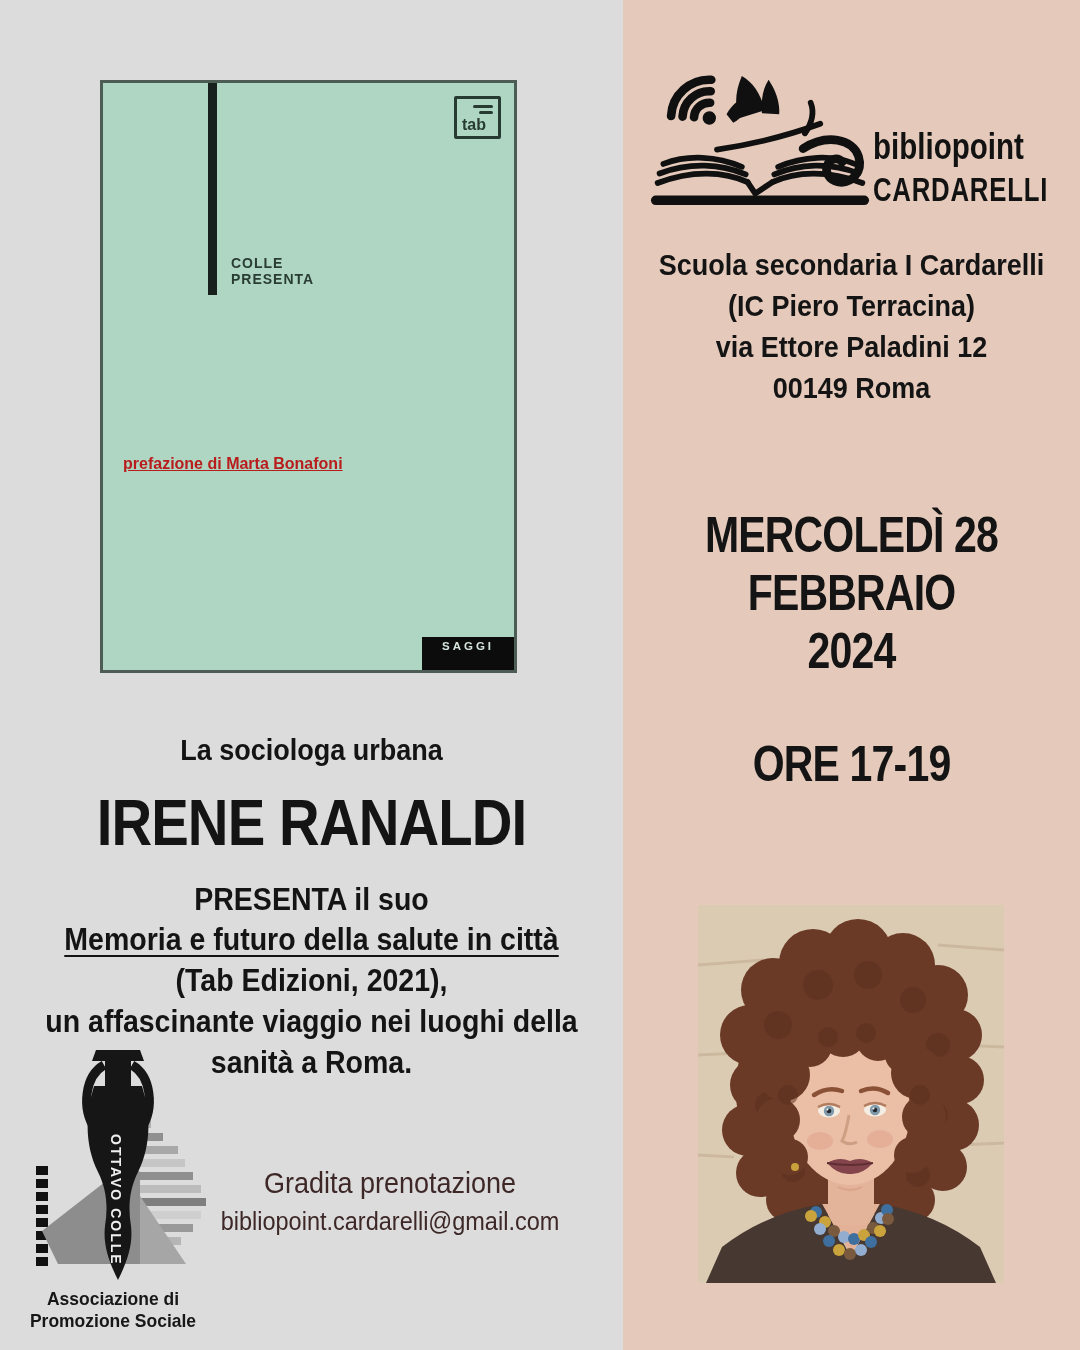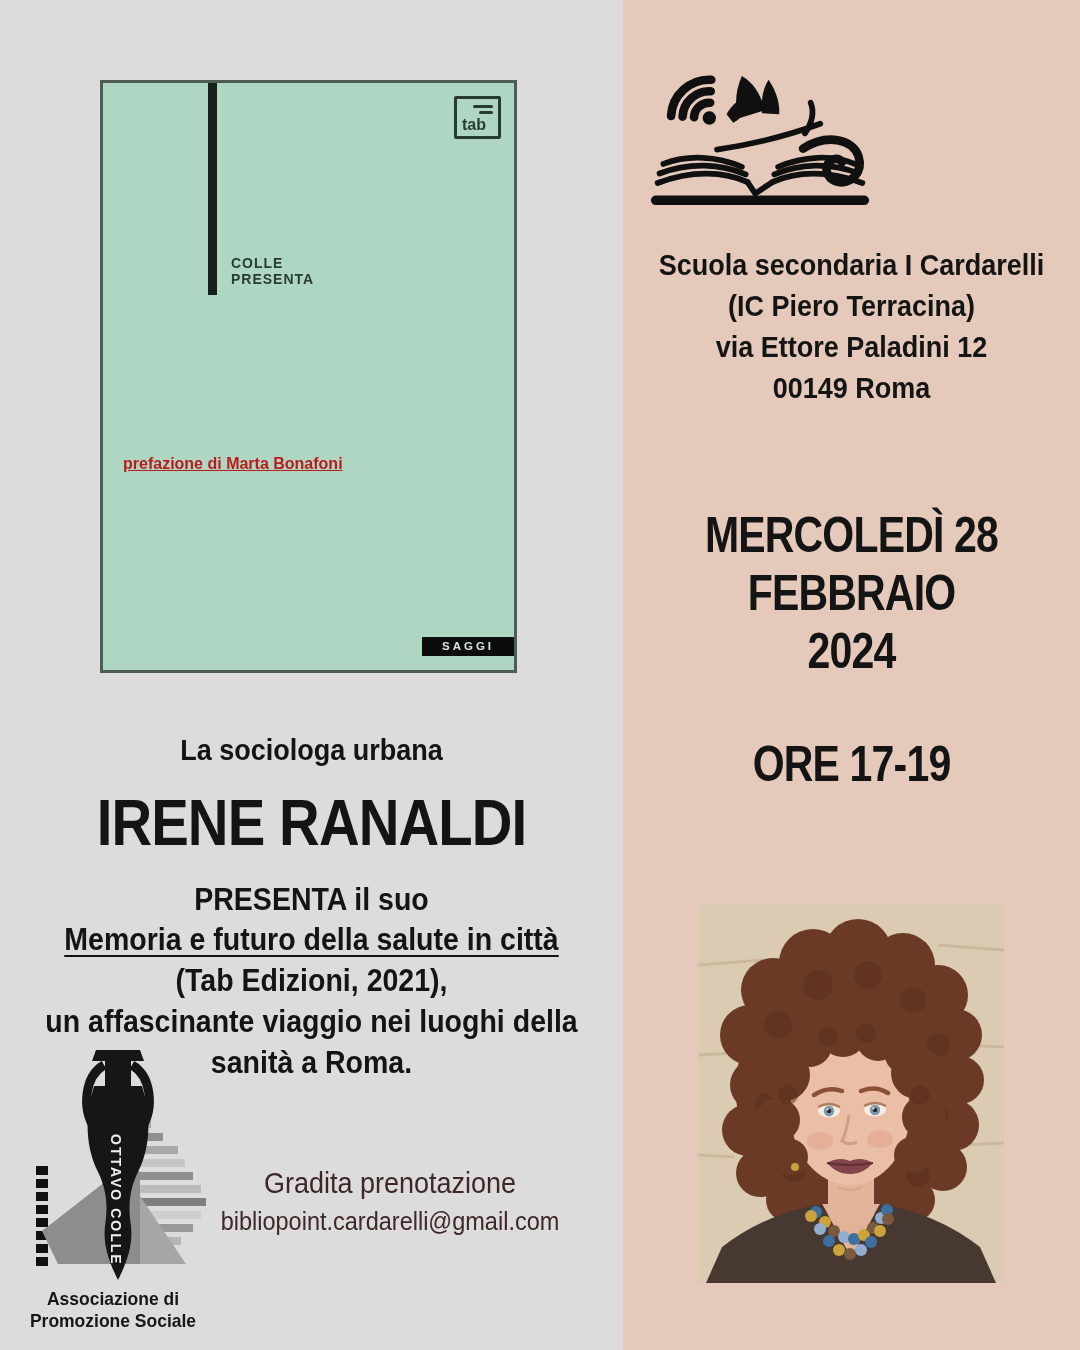--- a/index.html
+++ b/index.html
@@ -19,21 +19,21 @@
   .tab-line   { position:absolute; background:#273b32; border-radius:2px; height:3px; }
   .tab-line-1 { top:6px;  right:5px; width:20px; }
   .tab-line-2 { top:12px; right:5px; width:14px; }
   .tab-text   { position:absolute; bottom:2px; left:5px; font-size:16px; font-weight:bold; color:#273b32; }
   .cover-author { position:absolute; left:128px; top:172px; font-size:14px; line-height:16px;
                   font-weight:800; letter-spacing:1px; color:#2a3d34; }
   .cover-title { position:absolute; left:20px; top:238px; font-size:34px; line-height:39px;
                  font-weight:700; color:#1f2d27; }
   .cover-subtitle { position:absolute; left:20px; top:320px; font-size:19px; font-weight:600; color:#3a5347; }
   .cover-preface  { position:absolute; left:20px; top:372px; font-size:16px; font-weight:600; color:#b91c1c;text-decoration:underline; }
-  .saggi-badge { position:absolute; right:0; top:554px; width:92px; height:19px; background:#0c0c0c;
+  .saggi-badge { position:absolute; right:0; top:554px; width:92px; height:33px; background:#0c0c0c;
                  color:#d6e5dc; font-size:11.5px; font-weight:bold; letter-spacing:3px;
                  text-align:center; line-height:19px; }
 
   
   .lp-text { position:absolute; left:0; width:623px; text-align:center; color:#141414; white-space:nowrap; }
   .sq88 { transform:scaleX(.88); } .sq90 { transform:scaleX(.90); } .sq92 { transform:scaleX(.92); }
   .intro   { top:733px; font-size:30px; font-weight:700; }
   .speaker { top:786px; font-size:64px; font-weight:800; letter-spacing:-1px; }
   .presents   { top:882px;  font-size:31px; font-weight:700; }
   .book-title { top:922px;  font-size:31px; font-weight:600;
@@ -169,20 +169,24 @@
           <path d="M8 120 C44 106 78 108 102 119"></path>
           <path d="M214 100 C190 90 160 92 134 103"></path>
           <path d="M218 110 C188 98 156 100 130 111"></path>
           <path d="M222 120 C186 106 152 108 128 119"></path>
           <path d="M102 119 L110 131 L128 119"></path>
           <path d="M6 138 L224 138" stroke-width="10"></path>
         </g>
       </g>
     </svg>
 
+    <div class="bp-name">
+      <div class="bp-name1">bibliopoint</div>
+      <div class="bp-name2">CARDARELLI</div>
+    </div>
 
     <div class="rp-text venue">
       <div>Scuola secondaria I Cardarelli</div>
       <div>(IC Piero Terracina)</div>
       <div>via Ettore Paladini 12</div>
       <div>00149 Roma</div>
     </div>
 
     <div class="rp-text date-block">
       <div>MERCOLEDÌ 28</div>

